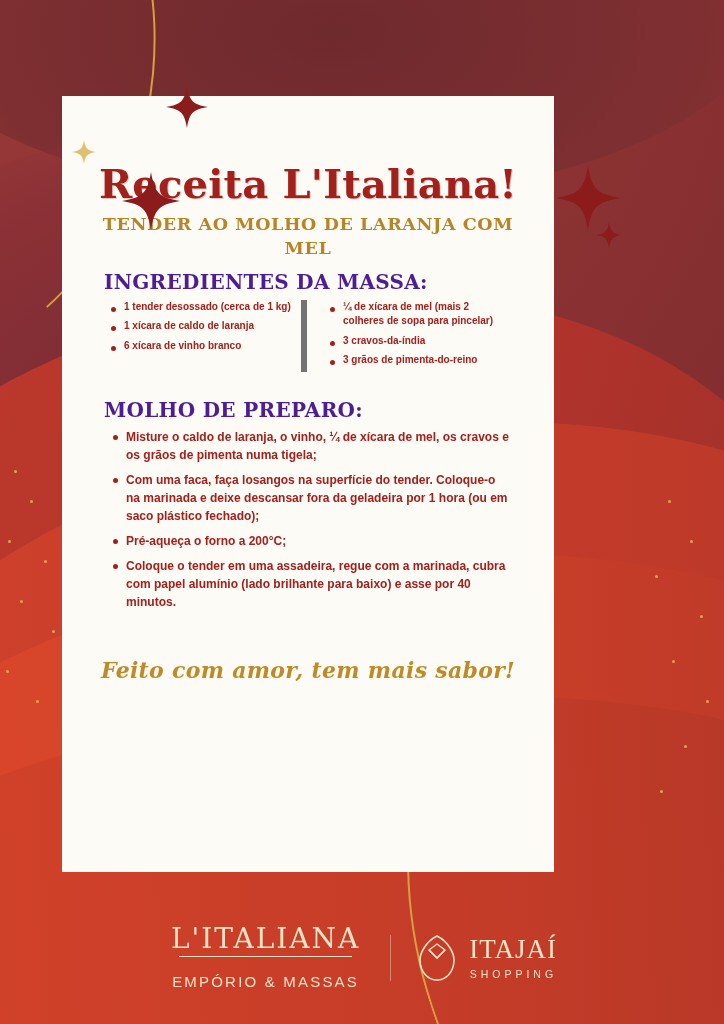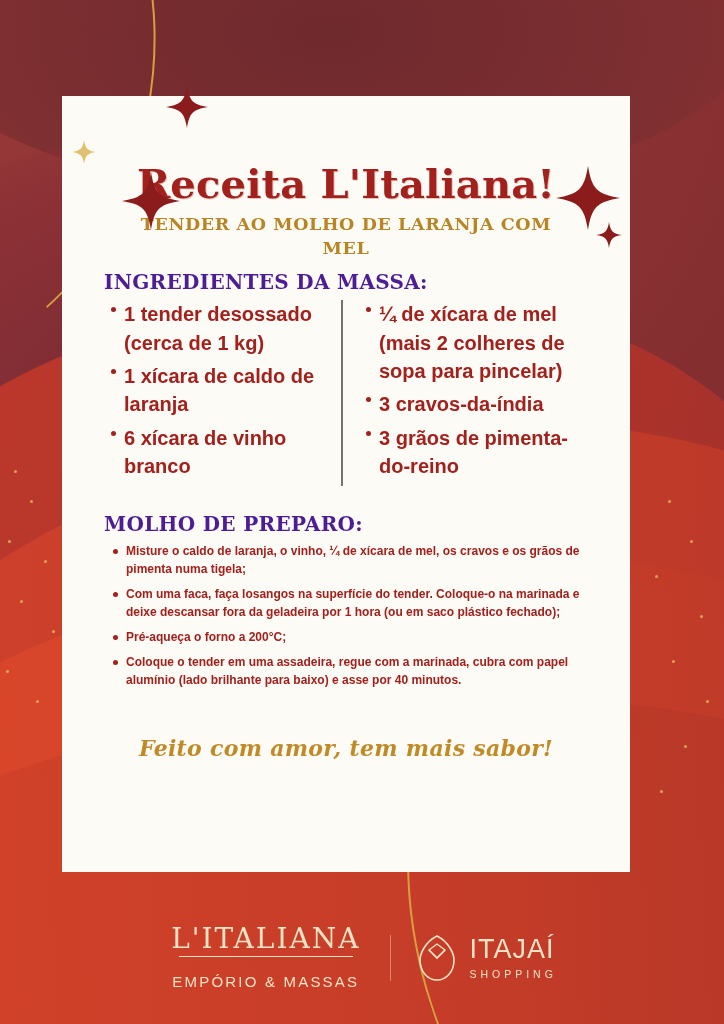--- a/index.html
+++ b/index.html
@@ -96,21 +96,21 @@
     border-radius: 50%;
     background: #e3b65c;
     opacity: .85;
   }
 
   
   .card {
     position: absolute;
     left: 62px;
     top: 96px;
-    width: 568px;
+    width: 492px;
     height: 776px;
     background: #fdfbf6;
     padding: 26px 34px 20px 34px;
     z-index: 5;
   }
 
   
   .sparkle {
     position: absolute;
     z-index: 6;
@@ -152,32 +152,32 @@
   .ing-wrap {
     display: flex;
     gap: 0;
     margin: 0 0 6px 0;
   }
   .ing-col {
     flex: 1;
     padding: 0 10px;
   }
   .ing-col.right {
-    border-left: 2px solid #737373;
+    border-left: 6px solid #737373;
     padding-left: 18px;
   }
   ul {
     margin: 0;
     padding-left: 18px;
     list-style: none;
   }
   li {
     position: relative;
     color: #a2211d;
-    font-size: 20px;
+    font-size: 10px;
     line-height: 1.42;
     margin-bottom: 5px;
     font-family: "Liberation Sans", sans-serif;
     font-weight: 600;
   }
   li::before {
     content: "";
     position: absolute;
     left: -13px;
     top: 7px;
@@ -252,21 +252,21 @@
     background: rgba(243,226,196,.45);
   }
   .logo-right {
     display: flex;
     align-items: center;
     gap: 12px;
     color: #f3e2c4;
   }
   .logo-right .mark svg { display: block; }
   .logo-right .r1 {
-    font-family: Liberation Sans, sans-serif;
+    font-family: Liberation Serif, serif;
     font-size: 27px;
     letter-spacing: 1px;
     line-height: 1;
   }
   .logo-right .r2 {
     font-family: "Liberation Sans", sans-serif;
     font-size: 10.5px;
     letter-spacing: 4px;
     margin-top: 5px;
     text-align: right;

